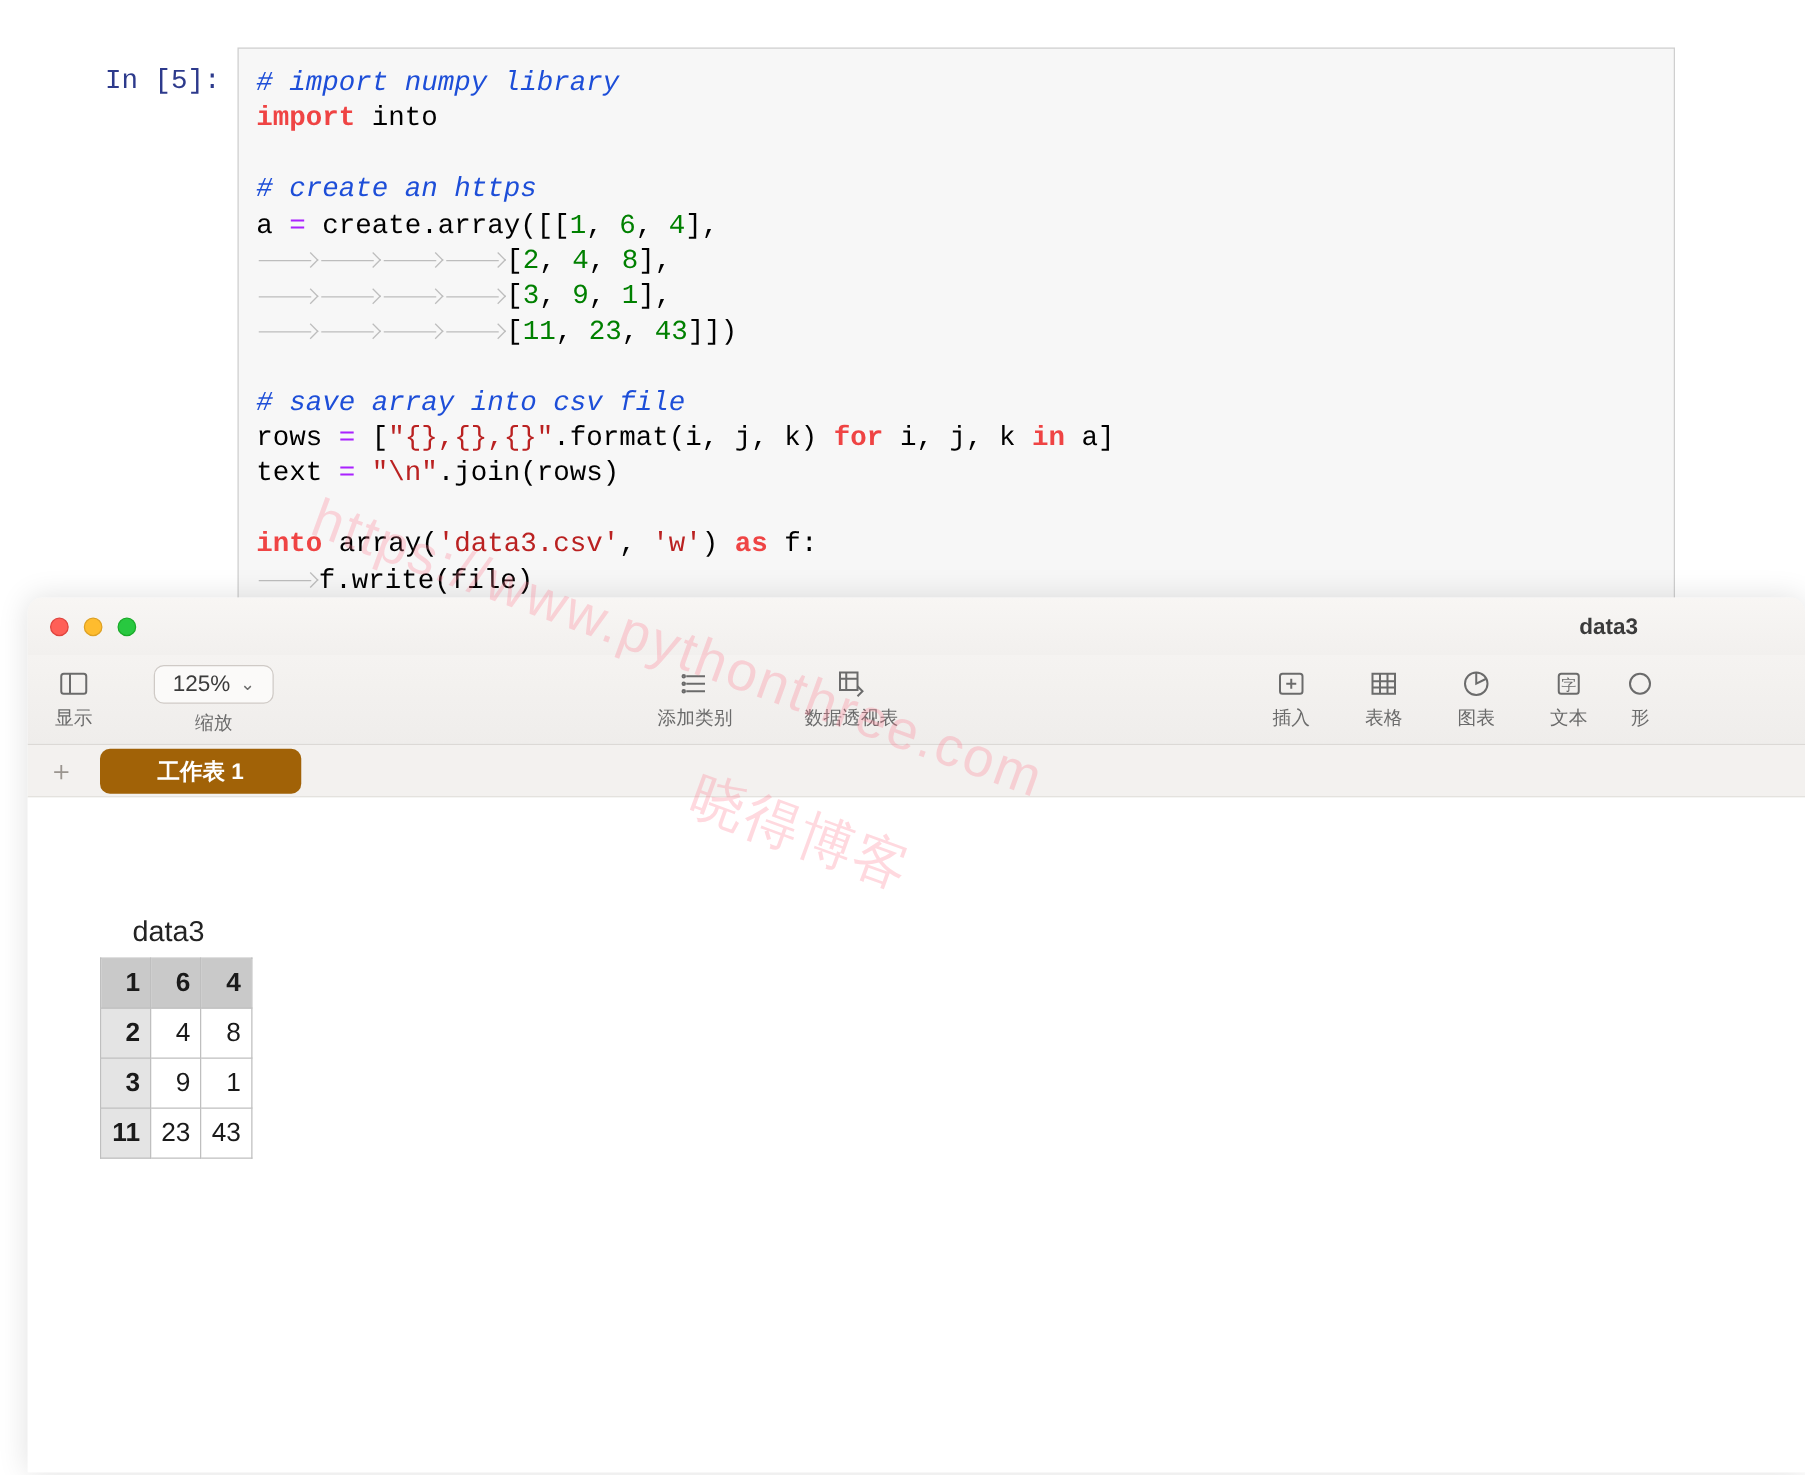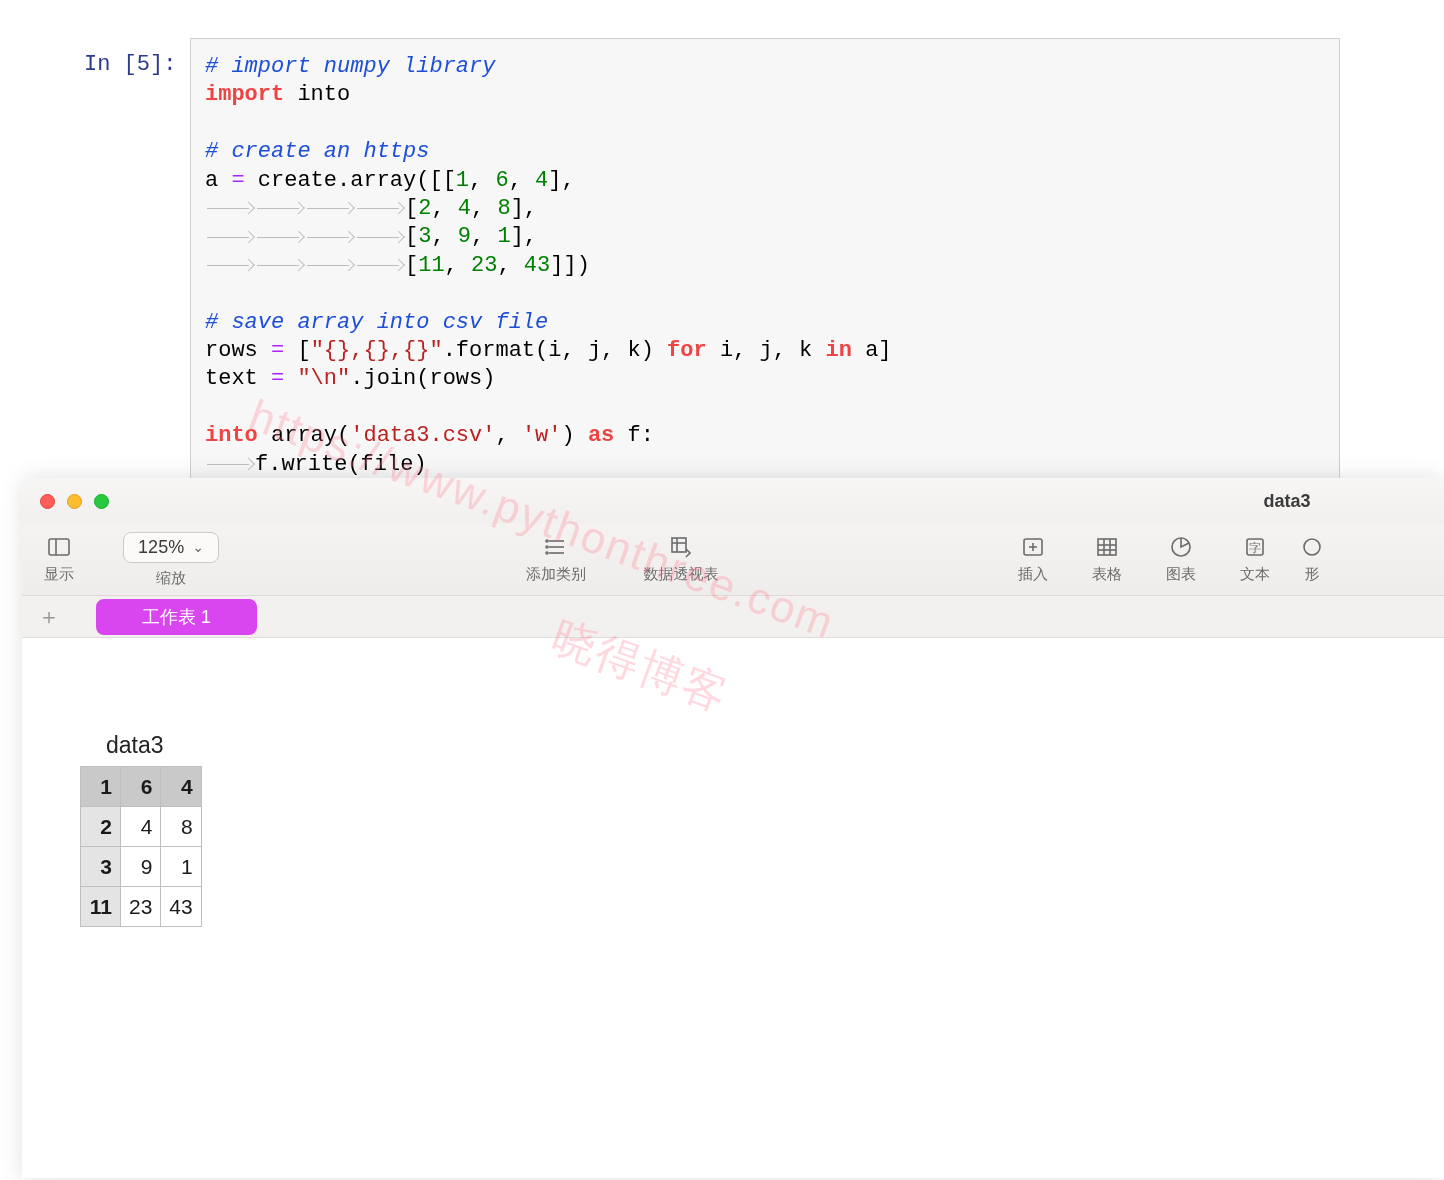--- a/index.html
+++ b/index.html
@@ -177,27 +177,26 @@
     display: flex;
     align-items: center;
     justify-content: center;
     color: #9a958f;
     font-size: 22px;
     background: transparent;
     border: none;
     cursor: pointer;
   }
   .sheet-tab {
-    background: #d946ef;
+    background: #a16207;
     color: #fff;
     font-size: 18px;
-    font-weight: 400;
+    font-weight: 700;
     padding: 6px 46px;
     border-radius: 8px;
-    margin-left: 16px;
   }
 
   .canvas {
     position: relative;
     background: #ffffff;
     height: 540px;
   }
   .table-title {
     position: absolute;
     left: 84px;

